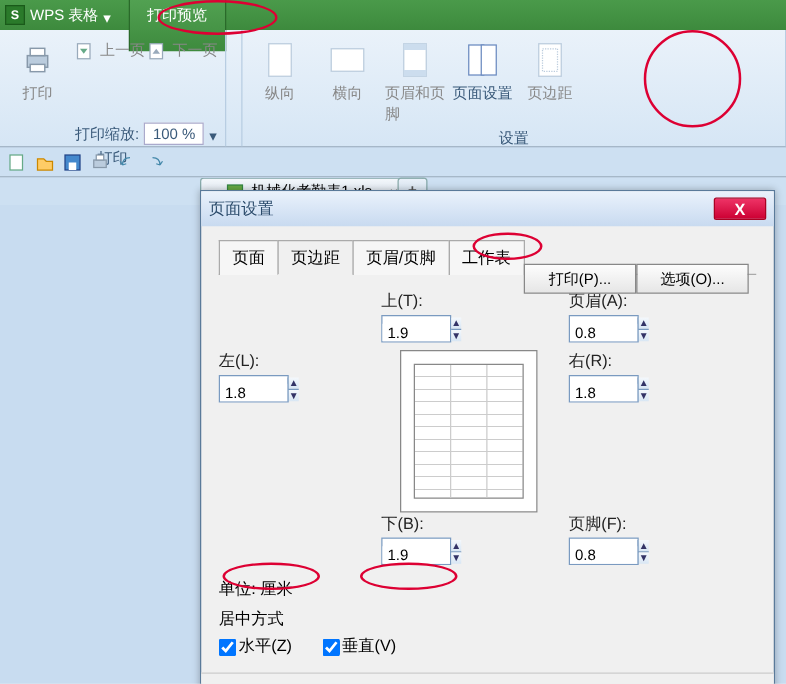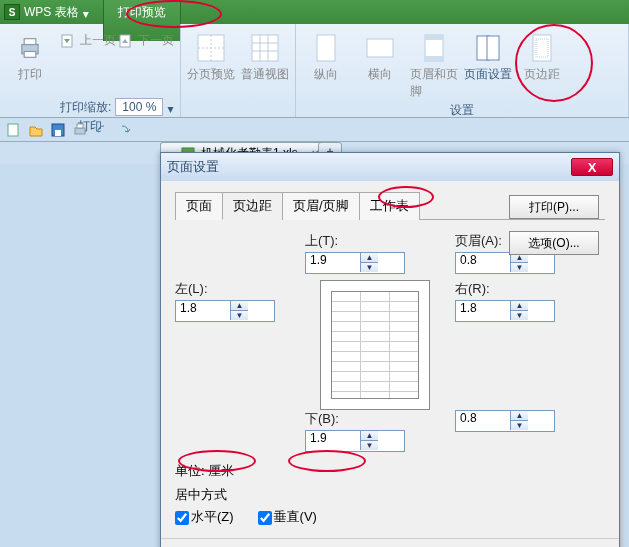--- a/index.html
+++ b/index.html
@@ -42,35 +42,35 @@
   .dlg-close { width:42px; height:18px; background:linear-gradient(#e36,#c03); border:1px solid #a02; border-radius:2px; color:#fff; display:flex;align-items:center;justify-content:center; font-weight:bold; }
   .dlg-body { padding:10px 14px 12px 14px; }
 
   .tabs { display:flex; border-bottom:1px solid #aaa; margin-bottom:12px; }
   .tab { padding:4px 10px; border:1px solid #aaa; border-bottom:none; background:#f6f6f6; margin-right:-1px; position:relative; top:1px; font-size:13px;text-align:center; }
   .tab.active { background:#f0f0f0; border-bottom:1px solid #f0f0f0; }
 
   .grid { display:grid; grid-template-columns: 120px 140px 120px; column-gap:10px; align-items:start; }
   .field { margin-bottom:6px; }
   .field-label { font-size:13px; color:#222; margin-bottom:2px; }
-  .spin { display:flex; align-items:flex-start; width:100px; height:22px; border:1px solid #7a9ac0; background:#fff; }
+  .spin { display:flex; align-items:flex-end; width:56px; height:22px; border:1px solid #7a9ac0; background:#fff; }
   .spin input { border:none; width:54px; padding:0 4px; font-size:12px; outline:none; }
   .spin .btns { width:18px; display:flex; flex-direction:column; border-left:1px solid #7a9ac0; }
   .spin .btns div { flex:1; background:linear-gradient(#f4f8fc,#d8e6f4); display:flex;align-items:center;justify-content:center; font-size:8px; color:#336; }
   .spin .btns div:first-child { border-bottom:1px solid #7a9ac0; }
 
   .preview { width:110px; height:130px; border:1px solid #888; background:#fff; padding:10px; margin:0 auto; }
   .preview-inner { width:100%; height:100%; border:1px solid #888; background:repeating-linear-gradient(#fff,#fff 9px,#ccc 9px,#ccc 10px); position:relative; }
   .preview-inner::before, .preview-inner::after { content:""; position:absolute; top:0; bottom:0; width:1px; background:#ccc; }
   .preview-inner::before { left:33%; } .preview-inner::after { left:66%; }
 
   .unitrow { margin-top:4px; font-size:13px; }
   .centerrow { margin-top:4px; font-size:13px; display:flex; gap:24px; }
 
-  .rightbtns { position:absolute; right:20px; top:42px; display:flex; flex-direction:column; gap:12px; }
+  .rightbtns { position:absolute; right:20px; top:58px; display:flex; flex-direction:row; gap:0; }
   .wbtn { width:90px; height:24px; border:1px solid #888; background:linear-gradient(#fdfdfd,#e6e6e6); font-size:12px; display:flex;align-items:center;justify-content:center; }
 
   .dlg-footer { display:flex; justify-content:flex-end; gap:12px; padding:10px 14px; border-top:1px solid #ccc; background:#f0f0f0; }
 
   
   .ellipse { position:absolute; border:2px solid #d03; border-radius:50%; pointer-events:none; }
 
   input[type=checkbox]{ width:14px; height:14px; vertical-align:middle; margin:0 2px 0 0;}
 </style>
 </head>
@@ -117,44 +117,20 @@
           <span>打印缩放:</span>
           <span class="zoomval">100 %</span>
           <span>▾</span>
         </div>
       </div>
     </div>
     <div class="rgroup-label">打印</div>
   </div>
 
   <div class="rgroup">
-    <div class="rgroup-body">
-      <div class="bigbtn">
-        <span class="ico">
-            <svg width="30" height="30">
-              <rect x="2" y="2" width="26" height="26" fill="#fff" stroke="#bcd"></rect>
-              <line x1="15" y1="2" x2="15" y2="28" stroke="#bcd" stroke-dasharray="2"></line>
-              <line x1="2" y1="15" x2="28" y2="15" stroke="#bcd" stroke-dasharray="2"></line>
-            </svg>
-          </span>
-        <span class="lbl">分页预览</span>
-      </div>
-      <div class="bigbtn">
-        <span class="ico">
-            <svg width="30" height="30">
-              <rect x="2" y="2" width="26" height="26" fill="#fff" stroke="#bcd"></rect>
-              <line x1="2" y1="10" x2="28" y2="10" stroke="#bcd"></line>
-              <line x1="2" y1="18" x2="28" y2="18" stroke="#bcd"></line>
-              <line x1="10" y1="2" x2="10" y2="28" stroke="#bcd"></line>
-              <line x1="18" y1="2" x2="18" y2="28" stroke="#bcd"></line>
-            </svg>
-          </span>
-        <span class="lbl">普通视图</span>
-      </div>
-    </div>
   </div>
 
   <div class="rgroup" style="flex:1">
     <div class="rgroup-body">
       <div class="bigbtn">
           <span class="ico">
             <svg width="24" height="30">
               <rect x="3" y="2" width="18" height="26" fill="#fff" stroke="#bcd"></rect>
             </svg>
           </span>
@@ -305,20 +281,21 @@
         <div class="field-label">下(B):</div>
         <div class="spin">
             <input value="1.9" style="">
             <div class="btns">
               <div>▲</div>
               <div>▼</div>
             </div>
           </div>
       </div>
       <div class="field">
+        <div class="field-label">页脚(F):</div>
         <div class="spin">
             <input value="0.8" style="">
             <div class="btns">
               <div>▲</div>
               <div>▼</div>
             </div>
           </div>
       </div>
     </div>
 

